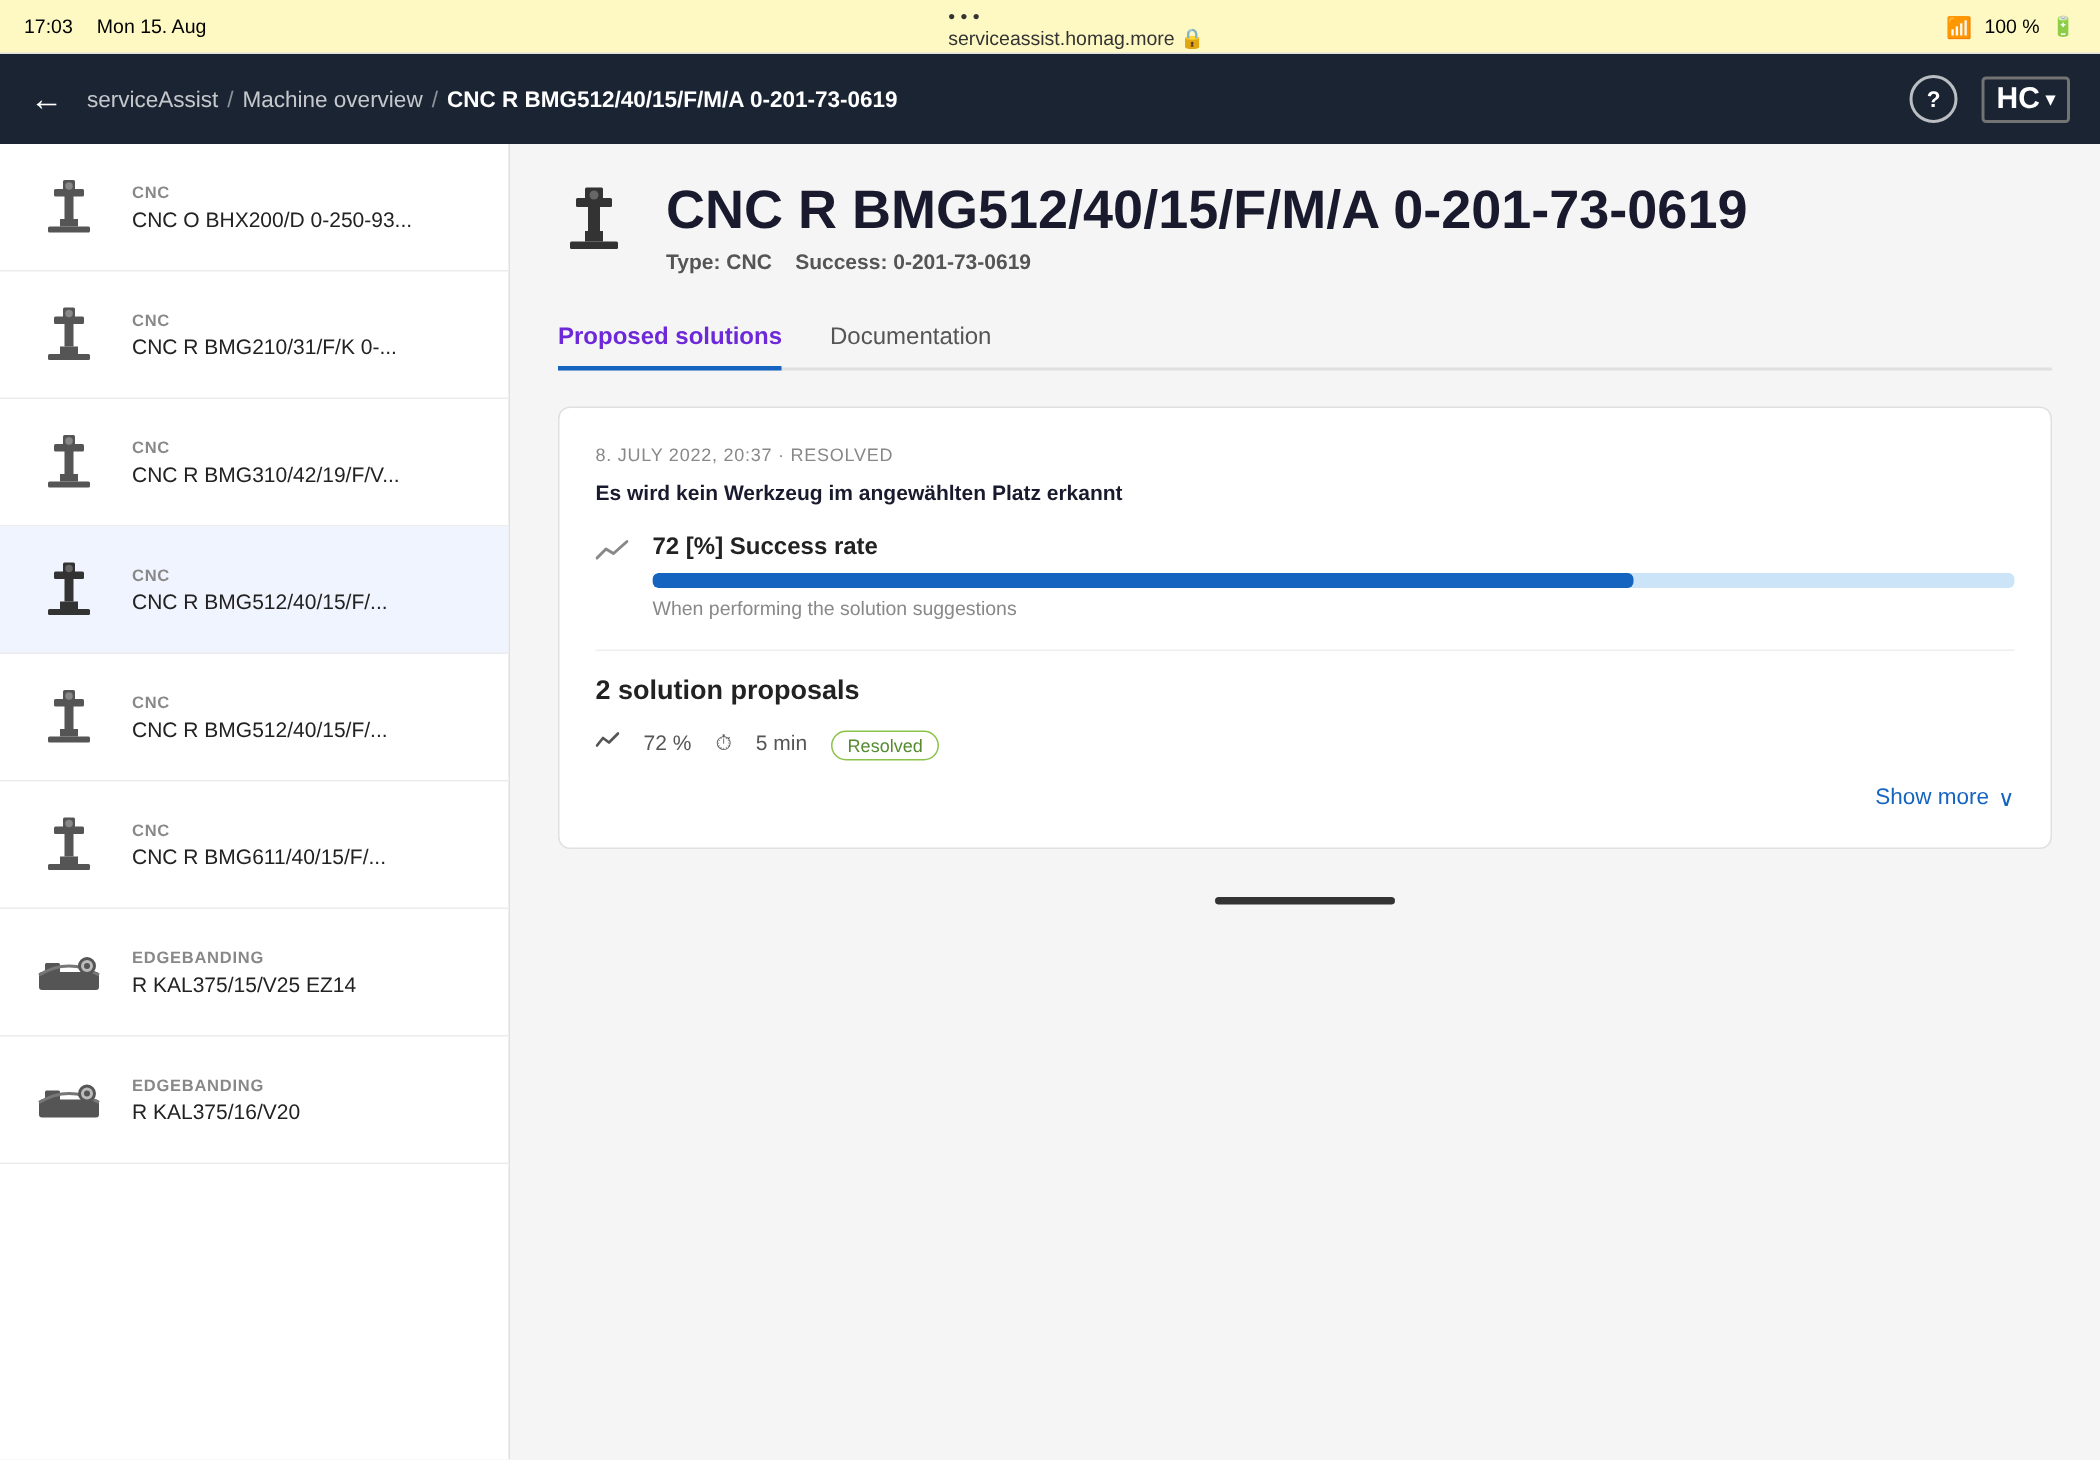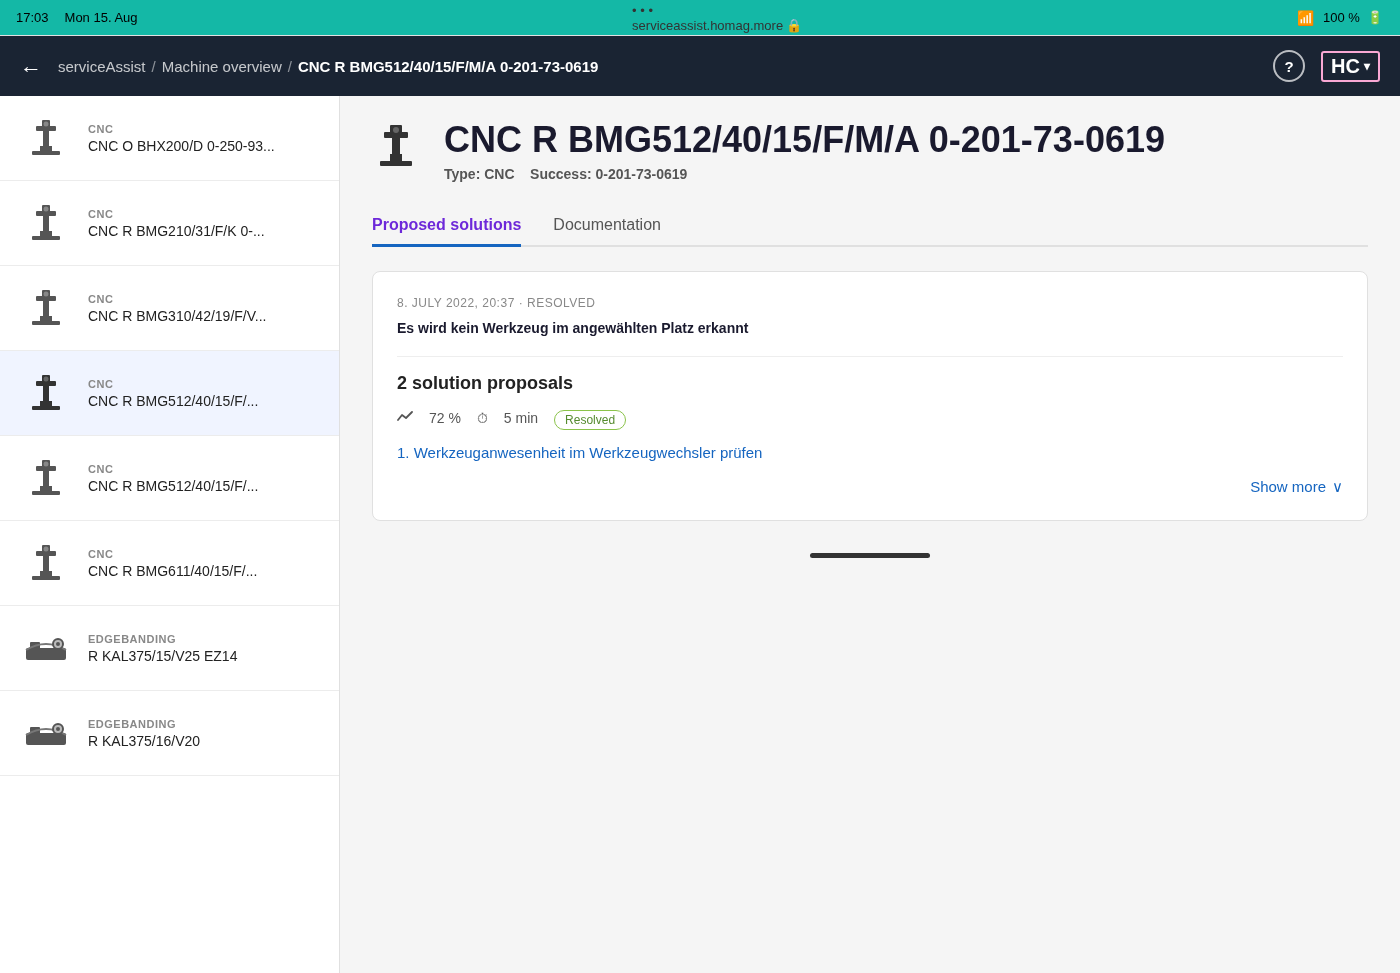--- a/index.html
+++ b/index.html
@@ -1,20 +1,20 @@
 <!DOCTYPE html>
 <html><head>
   <meta charset="utf-8">
   <style>
     * { box-sizing: border-box; margin: 0; padding: 0; }
     body { font-family: -apple-system, BlinkMacSystemFont, 'Segoe UI', Helvetica, Arial, sans-serif; background: #f5f5f5; width: 1400px; height: 973px; overflow: hidden; }
 
     
     .status-bar {
-      background: #14b8a6;
+      background: #fef9c3;
       display: flex;
       align-items: center;
       justify-content: space-between;
       padding: 6px 16px;
       font-size: 13px;
       font-weight: 500;
       border-bottom: 1px solid #e0e0e0;
       height: 36px;
     }
     .status-bar-left { display: flex; gap: 16px; }
@@ -29,21 +29,21 @@
       padding: 0 20px;
       height: 60px;
       color: white;
     }
     .nav-back { color: white; font-size: 22px; cursor: pointer; margin-right: 16px; }
     .nav-breadcrumb { display: flex; align-items: center; gap: 6px; font-size: 15px; color: rgba(255,255,255,0.85); flex: 1; }
     .nav-breadcrumb .active { color: white; font-weight: 600; }
     .nav-breadcrumb .sep { color: rgba(255,255,255,0.5); }
     .nav-right { display: flex; align-items: center; gap: 16px; }
     .nav-help { width: 32px; height: 32px; border: 2px solid rgba(255,255,255,0.7); border-radius: 50%; display: flex; align-items: center; justify-content: center; font-size: 15px; font-weight: 600; color: white; cursor: pointer; }
-    .nav-logo { color: white; font-size: 20px; font-weight: 700; border: 2px solid #f9a8d4; padding: 2px 8px; border-radius: 3px; cursor: pointer; display: flex; align-items: center; gap: 4px; }
+    .nav-logo { color: white; font-size: 20px; font-weight: 700; border: 2px solid #737373; padding: 2px 8px; border-radius: 3px; cursor: pointer; display: flex; align-items: center; gap: 4px; }
 
     
     .main-layout { display: flex; height: calc(973px - 96px); }
 
     
     .sidebar { width: 340px; background: white; border-right: 1px solid #e0e0e0; overflow-y: auto; flex-shrink: 0; }
     .sidebar-item { display: flex; align-items: center; gap: 16px; padding: 16px 20px; border-bottom: 1px solid #ececec; cursor: pointer; }
     .sidebar-item.active { background: #f0f4ff; }
     .machine-icon { width: 52px; height: 52px; display: flex; align-items: center; justify-content: center; flex-shrink: 0; }
     .machine-icon svg { width: 48px; height: 40px; }
@@ -310,38 +310,51 @@
 
     <div class="tabs">
       <div class="tab active">Proposed solutions</div>
       <div class="tab">Documentation</div>
     </div>
 
     <div class="card">
       <div class="card-date">8. JULY 2022, 20:37 · RESOLVED</div>
       <div class="card-title">Es wird kein Werkzeug im angewählten Platz erkannt</div>
 
+      <div class="progress-section">
+        <div class="trend-icon">
+          <svg width="22" height="18" viewBox="0 0 22 18" fill="none">
+            <polyline points="1,14 7,8 12,11 21,3" stroke="#888" stroke-width="2" fill="none" stroke-linecap="round" stroke-linejoin="round"></polyline>
+          </svg>
+        </div>
+        <div class="progress-block">
+          <div class="progress-label">72 [%] Success rate</div>
+          <div class="progress-bar-bg">
+            <div class="progress-bar-fill" style="width: 72%;"></div>
+          </div>
+          <div class="progress-caption">When performing the solution suggestions</div>
+        </div>
+      </div>
 
       <hr style="border:none;border-top:1px solid #eee;margin:16px 0;">
 
       <div class="solutions-count">2 solution proposals</div>
 
       <div class="solution-item">
         <div class="solution-meta">
           <span>
             <svg width="16" height="13" viewBox="0 0 16 13" fill="none">
               <polyline points="1,10 5,5 9,8 15,2" stroke="#555" stroke-width="1.8" fill="none" stroke-linecap="round" stroke-linejoin="round"></polyline>
             </svg>
           </span>
           <span>72 %</span>
           <span>⏱</span>
           <span>5 min</span>
           <span class="solution-badge">Resolved</span>
         </div>
-        <a class="solution-link" href="#">1. Werkzeuganwesenheit im Werkzeugwechsler prüfen</a>
       </div>
 
       <div class="show-more-row">
         <button class="show-more-btn">
           <span>Show more</span>
           <span>∨</span>
         </button>
       </div>
     </div>
 

